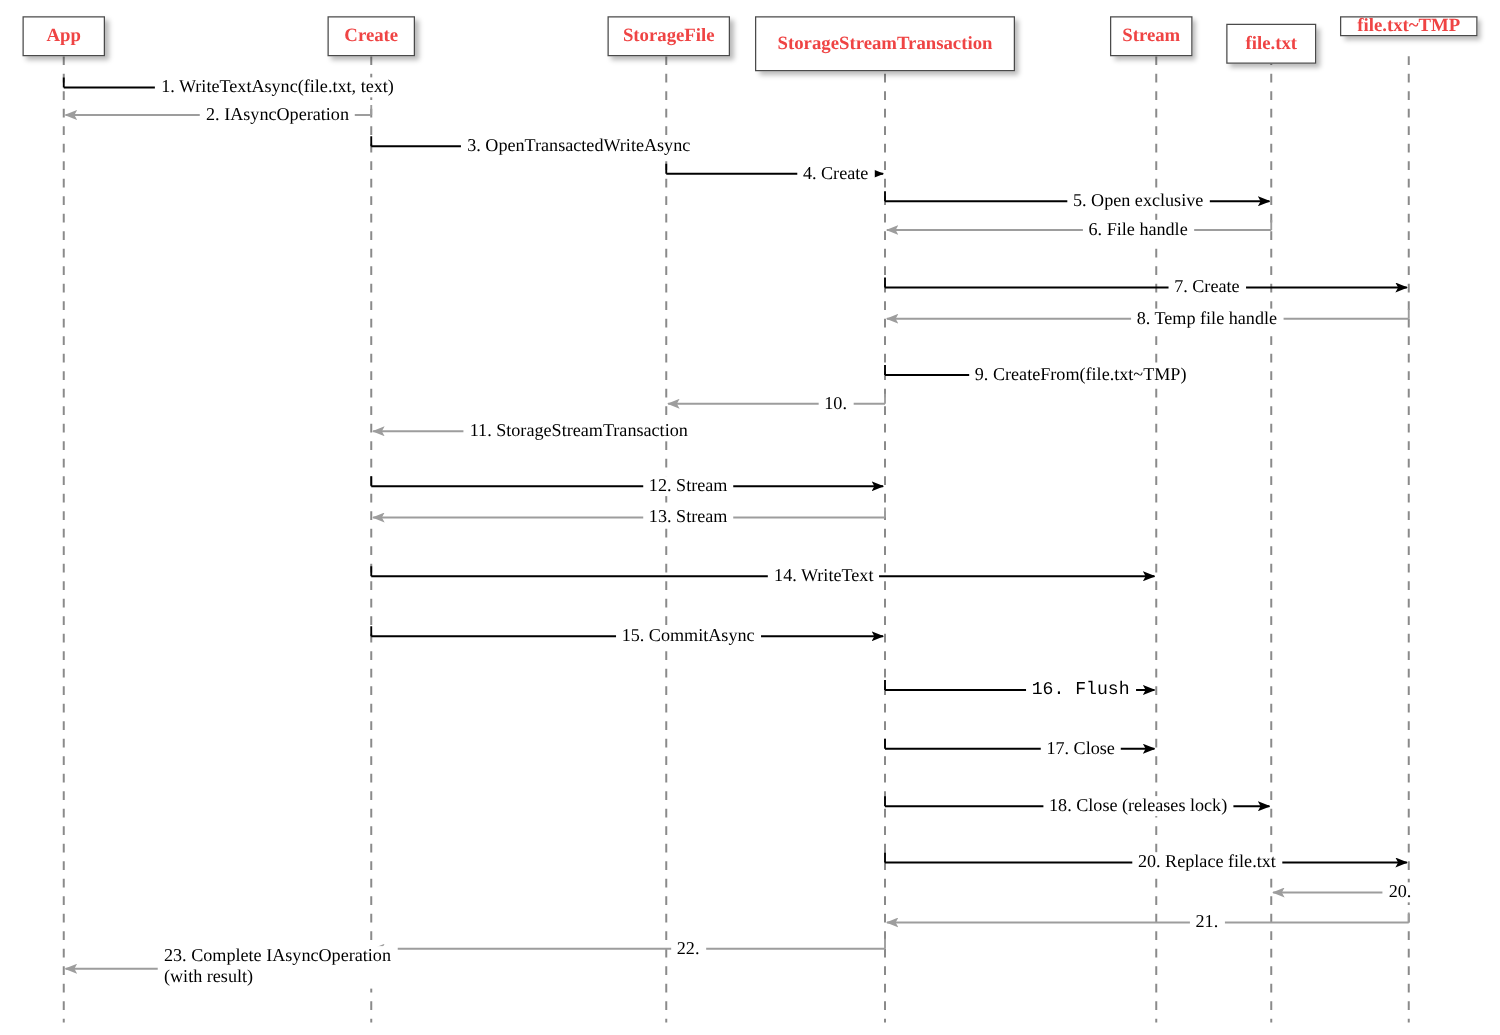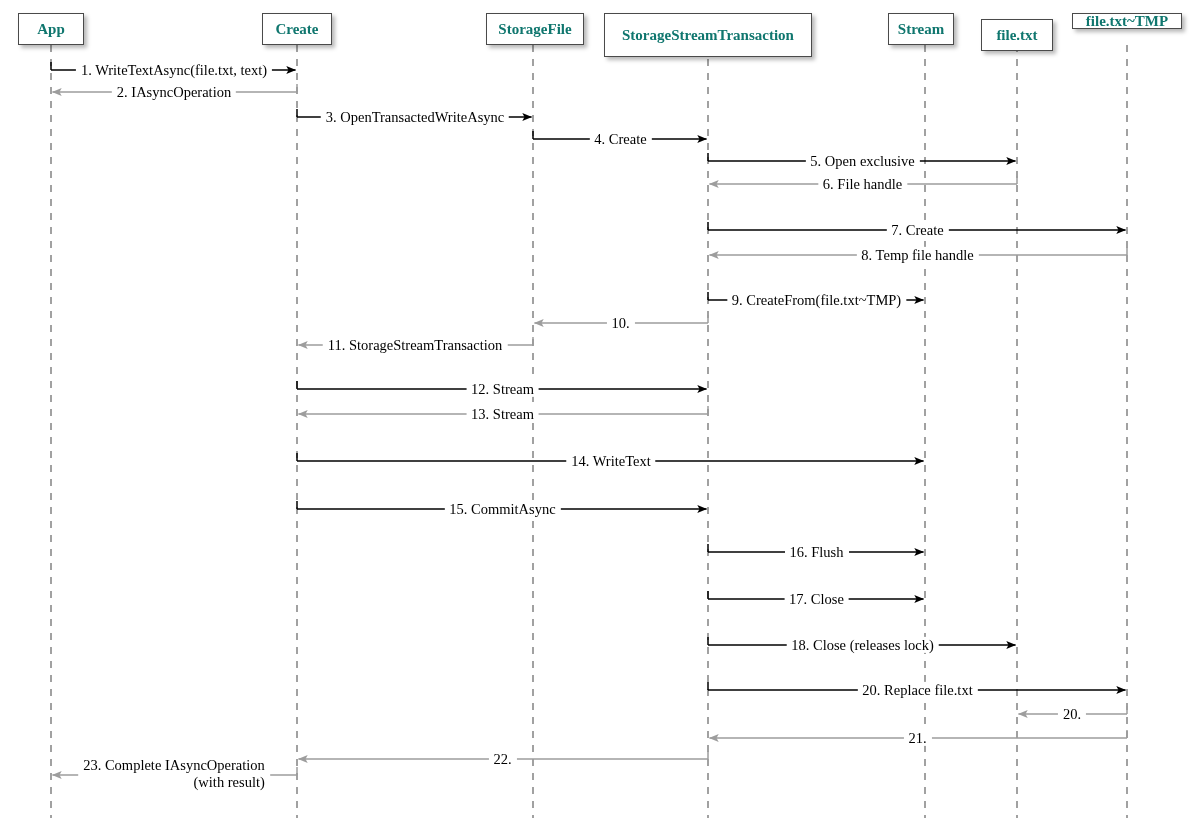--- a/index.html
+++ b/index.html
@@ -22,43 +22,44 @@
     top: 0;
     left: 0;
     width: 1200px;
     height: 828px;
   }
   .lifeline-box {
     position: absolute;
     box-sizing: border-box;
     border: 1px solid #4a4a4a;
     background: #ffffff;
-    color: #0f766e;
+    color: #ef4444;
     font-weight: bold;
     font-size: 15px;
     font-family: "Liberation Serif", "DejaVu Serif", serif;
     display: flex;
     align-items: center;
     justify-content: center;
     white-space: nowrap;
     box-shadow: 3px 3px 4px rgba(0,0,0,0.28);
     z-index: 5;
   }
   .msg-label {
     position: absolute;
     font-size: 14.5px;
     font-family: "Liberation Serif", "DejaVu Serif", serif;
     color: #000000;
     background: #ffffff;
     white-space: nowrap;
-    text-align: right;
+    text-align: left;
     line-height: 1.12;
     padding: 0 5px;
     transform: translate(-50%, -50%);
     z-index: 4;
+    margin-left: 48px;
   }
   .msg-label.two-line {
     line-height: 1.18;
   }
 </style>
 </head>
 <body>
 
 <div id="diagram-root">
   <svg id="diagram-svg" viewBox="0 0 1200 828" xmlns="http://www.w3.org/2000/svg">
@@ -237,21 +238,21 @@
       </div>
       <div class="msg-label" style="left: 502.5px; top: 414px;">
         <div>13. Stream</div>
       </div>
       <div class="msg-label" style="left: 611px; top: 461px;">
         <div>14. WriteText</div>
       </div>
       <div class="msg-label" style="left: 502.5px; top: 509px;">
         <div>15. CommitAsync</div>
       </div>
-      <div class="msg-label" style="left: 816.5px; top: 552px;">
+      <div class="msg-label" style="left: 816.5px; top: 552px; font-family: Liberation Mono, monospace;">
         <div>16. Flush</div>
       </div>
       <div class="msg-label" style="left: 816.5px; top: 599px;">
         <div>17. Close</div>
       </div>
       <div class="msg-label" style="left: 862.5px; top: 645px;">
         <div>18. Close (releases lock)</div>
       </div>
       <div class="msg-label" style="left: 917.5px; top: 690px;">
         <div>20. Replace file.txt</div>

